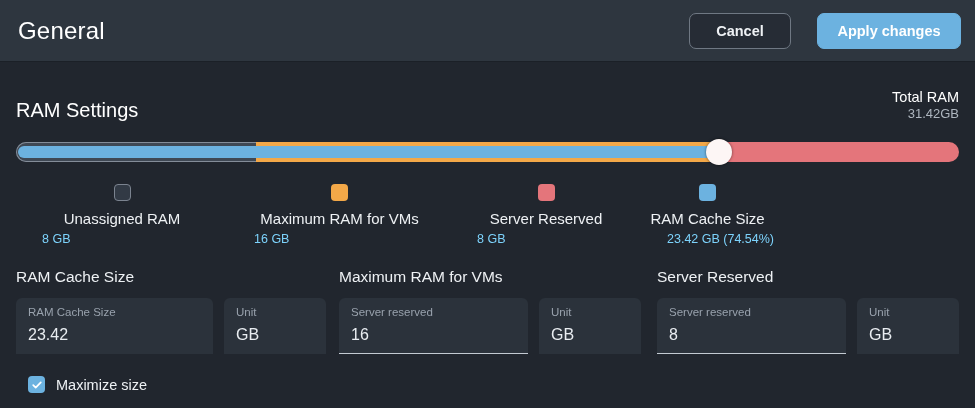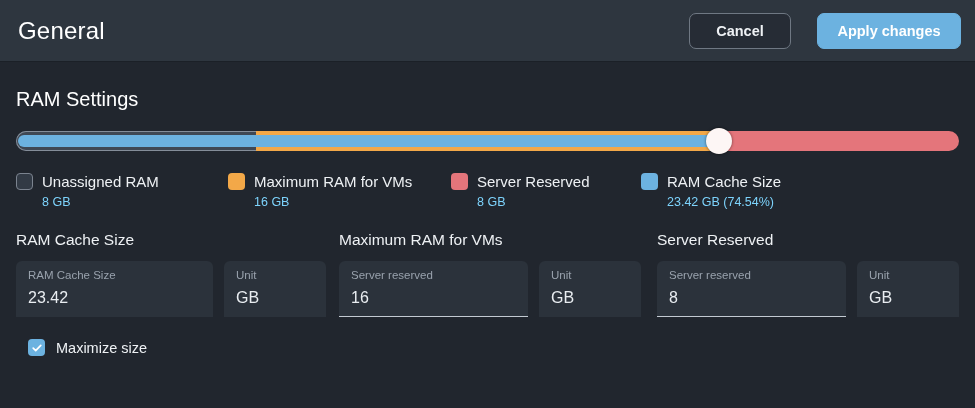--- a/index.html
+++ b/index.html
@@ -112,21 +112,21 @@
     transform: translateX(-50%);
     cursor: grab;
   }
 
   
   .legend {
     display: flex;
     margin-top: 19px;
   }
   .legend-item { display: flex; flex-direction: column; }
-  .legend-top { display: flex; align-items: center; gap: 9px; }
+  .legend-top { display: flex; align-items: center; gap: 9px; flex-direction: column; }
   .swatch {
     width: 17px; height: 17px;
     border-radius: 4px;
     flex: none;
   }
   .sw-unassigned { background: #323a45; border: 1.5px solid #7b838f; }
   .sw-vms        { background: #f3a848; }
   .sw-reserved   { background: #e4757b; }
   .sw-cache      { background: #6cb2e0; }
   .legend-label { font-size: 15px; color: #eef1f4; white-space: nowrap; }
@@ -206,20 +206,24 @@
   <div class="btn-group">
     <div class="btn btn-cancel">Cancel</div>
     <div class="btn btn-apply">Apply changes</div>
   </div>
 </div>
 
 <div class="body">
 
   <div class="section-head">
     <div class="section-title">RAM Settings</div>
+    <div class="total-wrap">
+      <div class="total-label">Total RAM</div>
+      <div class="total-value">31.42GB</div>
+    </div>
   </div>
 
   <div class="slider">
     <div class="track">
       <div class="seg seg-unassigned" id="seg-unassigned" style="width: 25.5%;"></div>
       <div class="seg seg-vms" id="seg-vms" style="width: 49%;"></div>
       <div class="seg seg-reserved" id="seg-reserved" style="width: 25.5%;"></div>
     </div>
     <div class="cache-bar" id="cache-bar" style="width: calc(74.5% - 6px);"></div>
     <div class="unassigned-outline" id="unassigned-outline" style="width: 25.5%;"></div>

